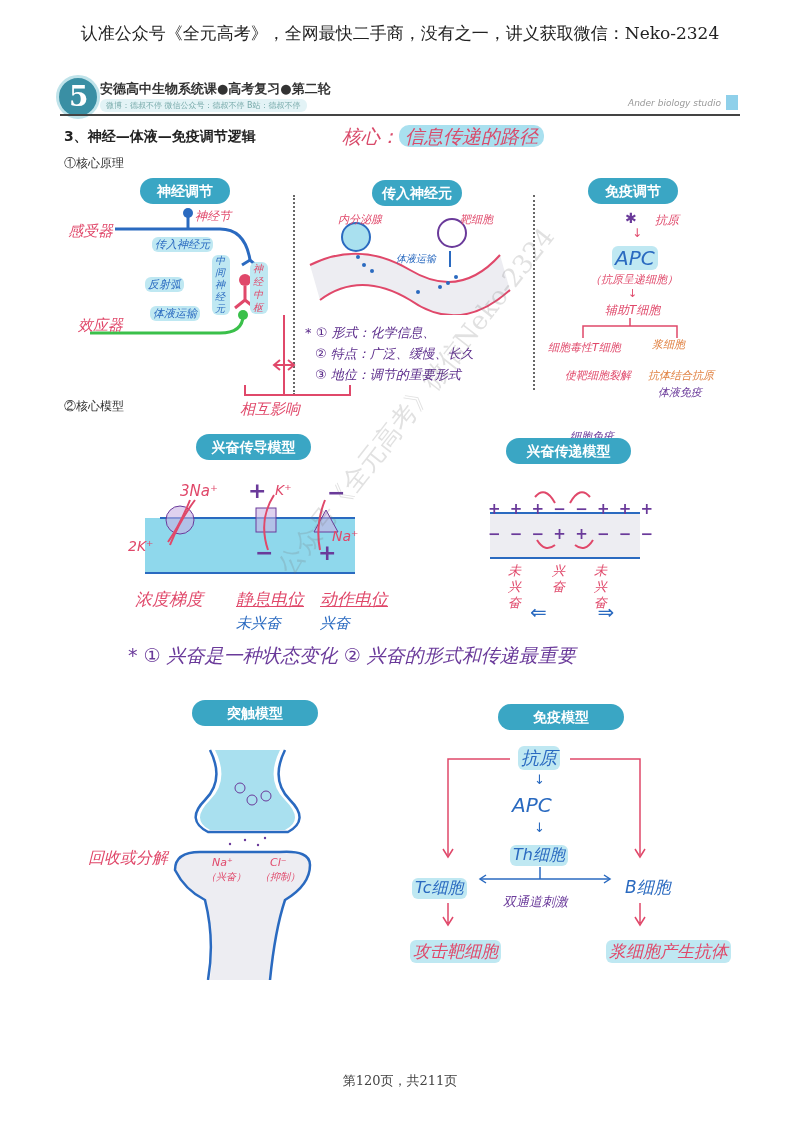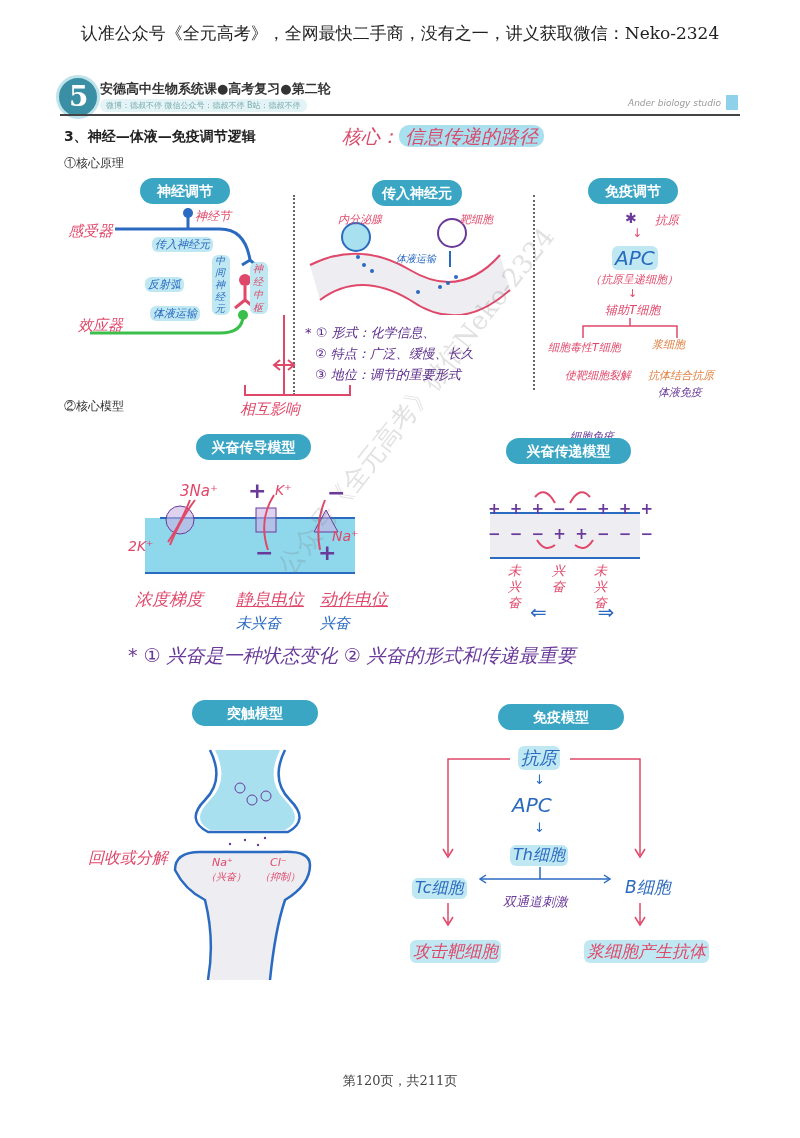--- a/index.html
+++ b/index.html
@@ -206,17 +206,17 @@
 </svg>
 <div class="abs hw-blue bluehl" style="left:518px;top:746px;font-size:18px;">抗原</div>
 <div class="abs" style="left:534px;top:772px;color:#2a6ac0;font-size:13px;">↓</div>
 <div class="abs hw-blue" style="left:512px;top:793px;font-size:20px;">APC</div>
 <div class="abs" style="left:534px;top:820px;color:#2a6ac0;font-size:13px;">↓</div>
 <div class="abs hw-blue bluehl" style="left:510px;top:845px;font-size:16px;">Th细胞</div>
 <div class="abs hw-blue bluehl" style="left:412px;top:878px;font-size:16px;">Tc细胞</div>
 <div class="abs hw-blue" style="left:625px;top:876px;font-size:17px;">B细胞</div>
 <div class="abs hw-pur" style="left:503px;top:893px;font-size:13px;">双通道刺激</div>
 <div class="abs hw-red bluehl" style="left:410px;top:940px;font-size:17px;">攻击靶细胞</div>
-<div class="abs hw-red bluehl" style="left:584px;top:940px;font-size:17px;">浆细胞产生抗体</div>
+<div class="abs hw-red bluehl" style="left:606px;top:940px;font-size:17px;">浆细胞产生抗体</div>
 
 <div class="abs watermark">公众号《全元高考》微信Neko-2324</div>
 
 <div class="abs footer">第120页，共211页</div>
 
 </body></html>

